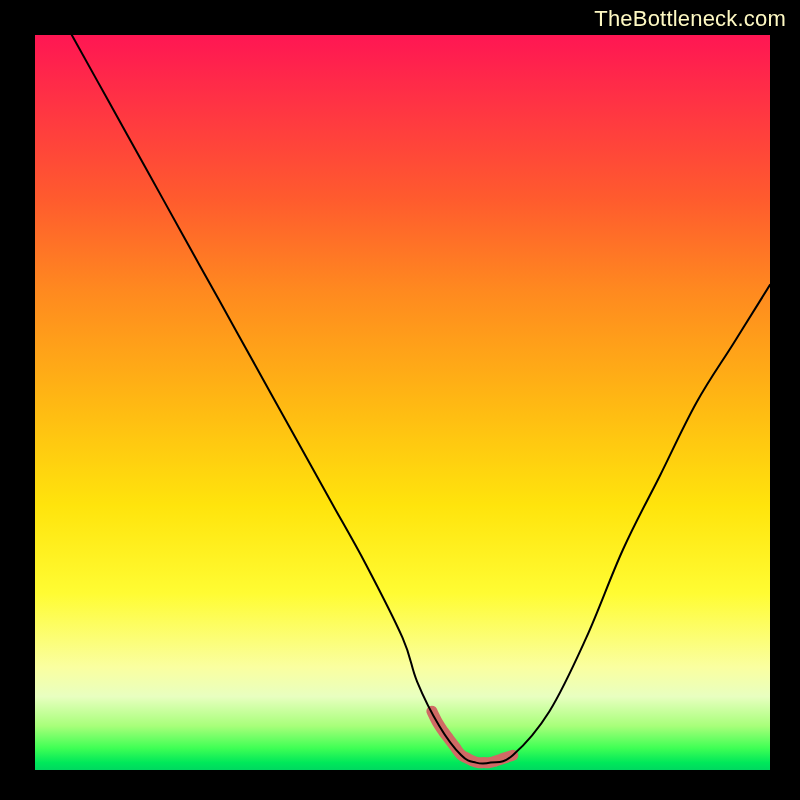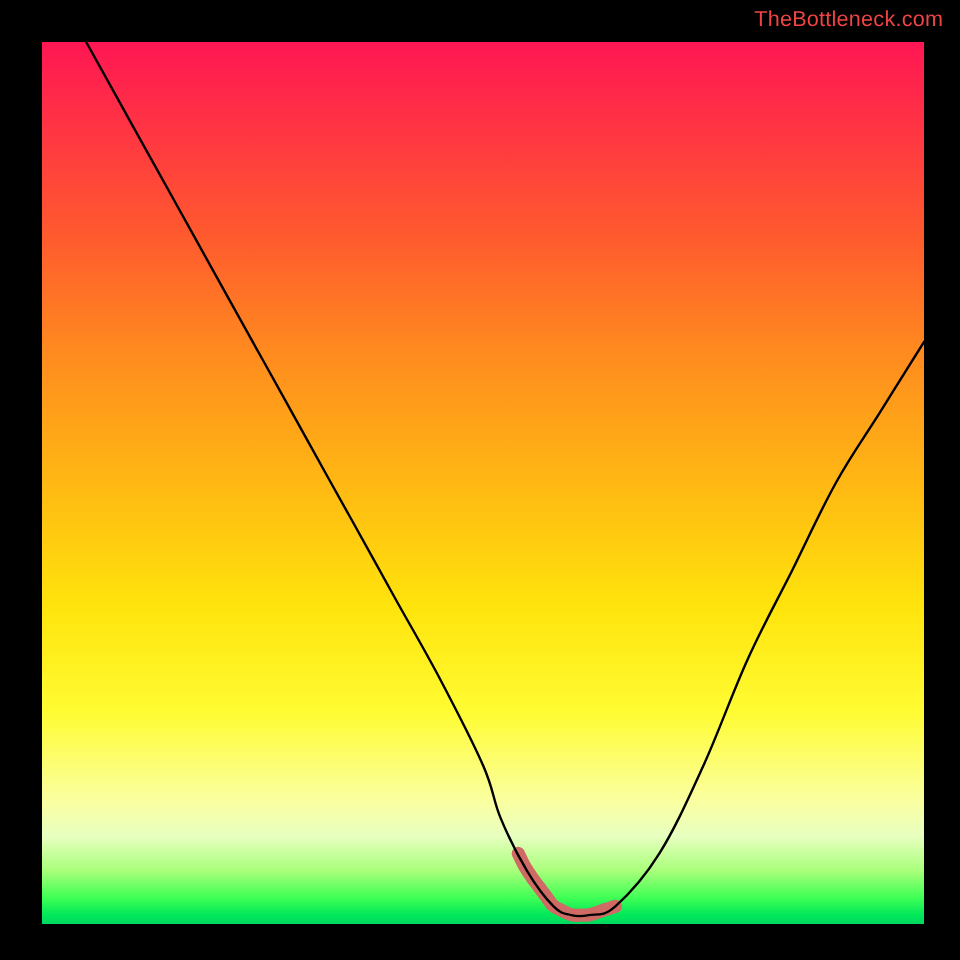--- a/index.html
+++ b/index.html
@@ -13,22 +13,22 @@
   }
   .frame {
     position: absolute;
     inset: 0;
     background: #000;
   }
   .watermark {
     position: absolute;
     top: 6px;
     right: 14px;
-    color: #ef4444;
-    font-size: 18px;
+    color: #fef9c3;
+    font-size: 22px;
     font-weight: 500;
     letter-spacing: 0.2px;
     user-select: none;
   }
   .plot {
     position: absolute;
     
     left: 35px;
     top: 35px;
     width: 735px;

